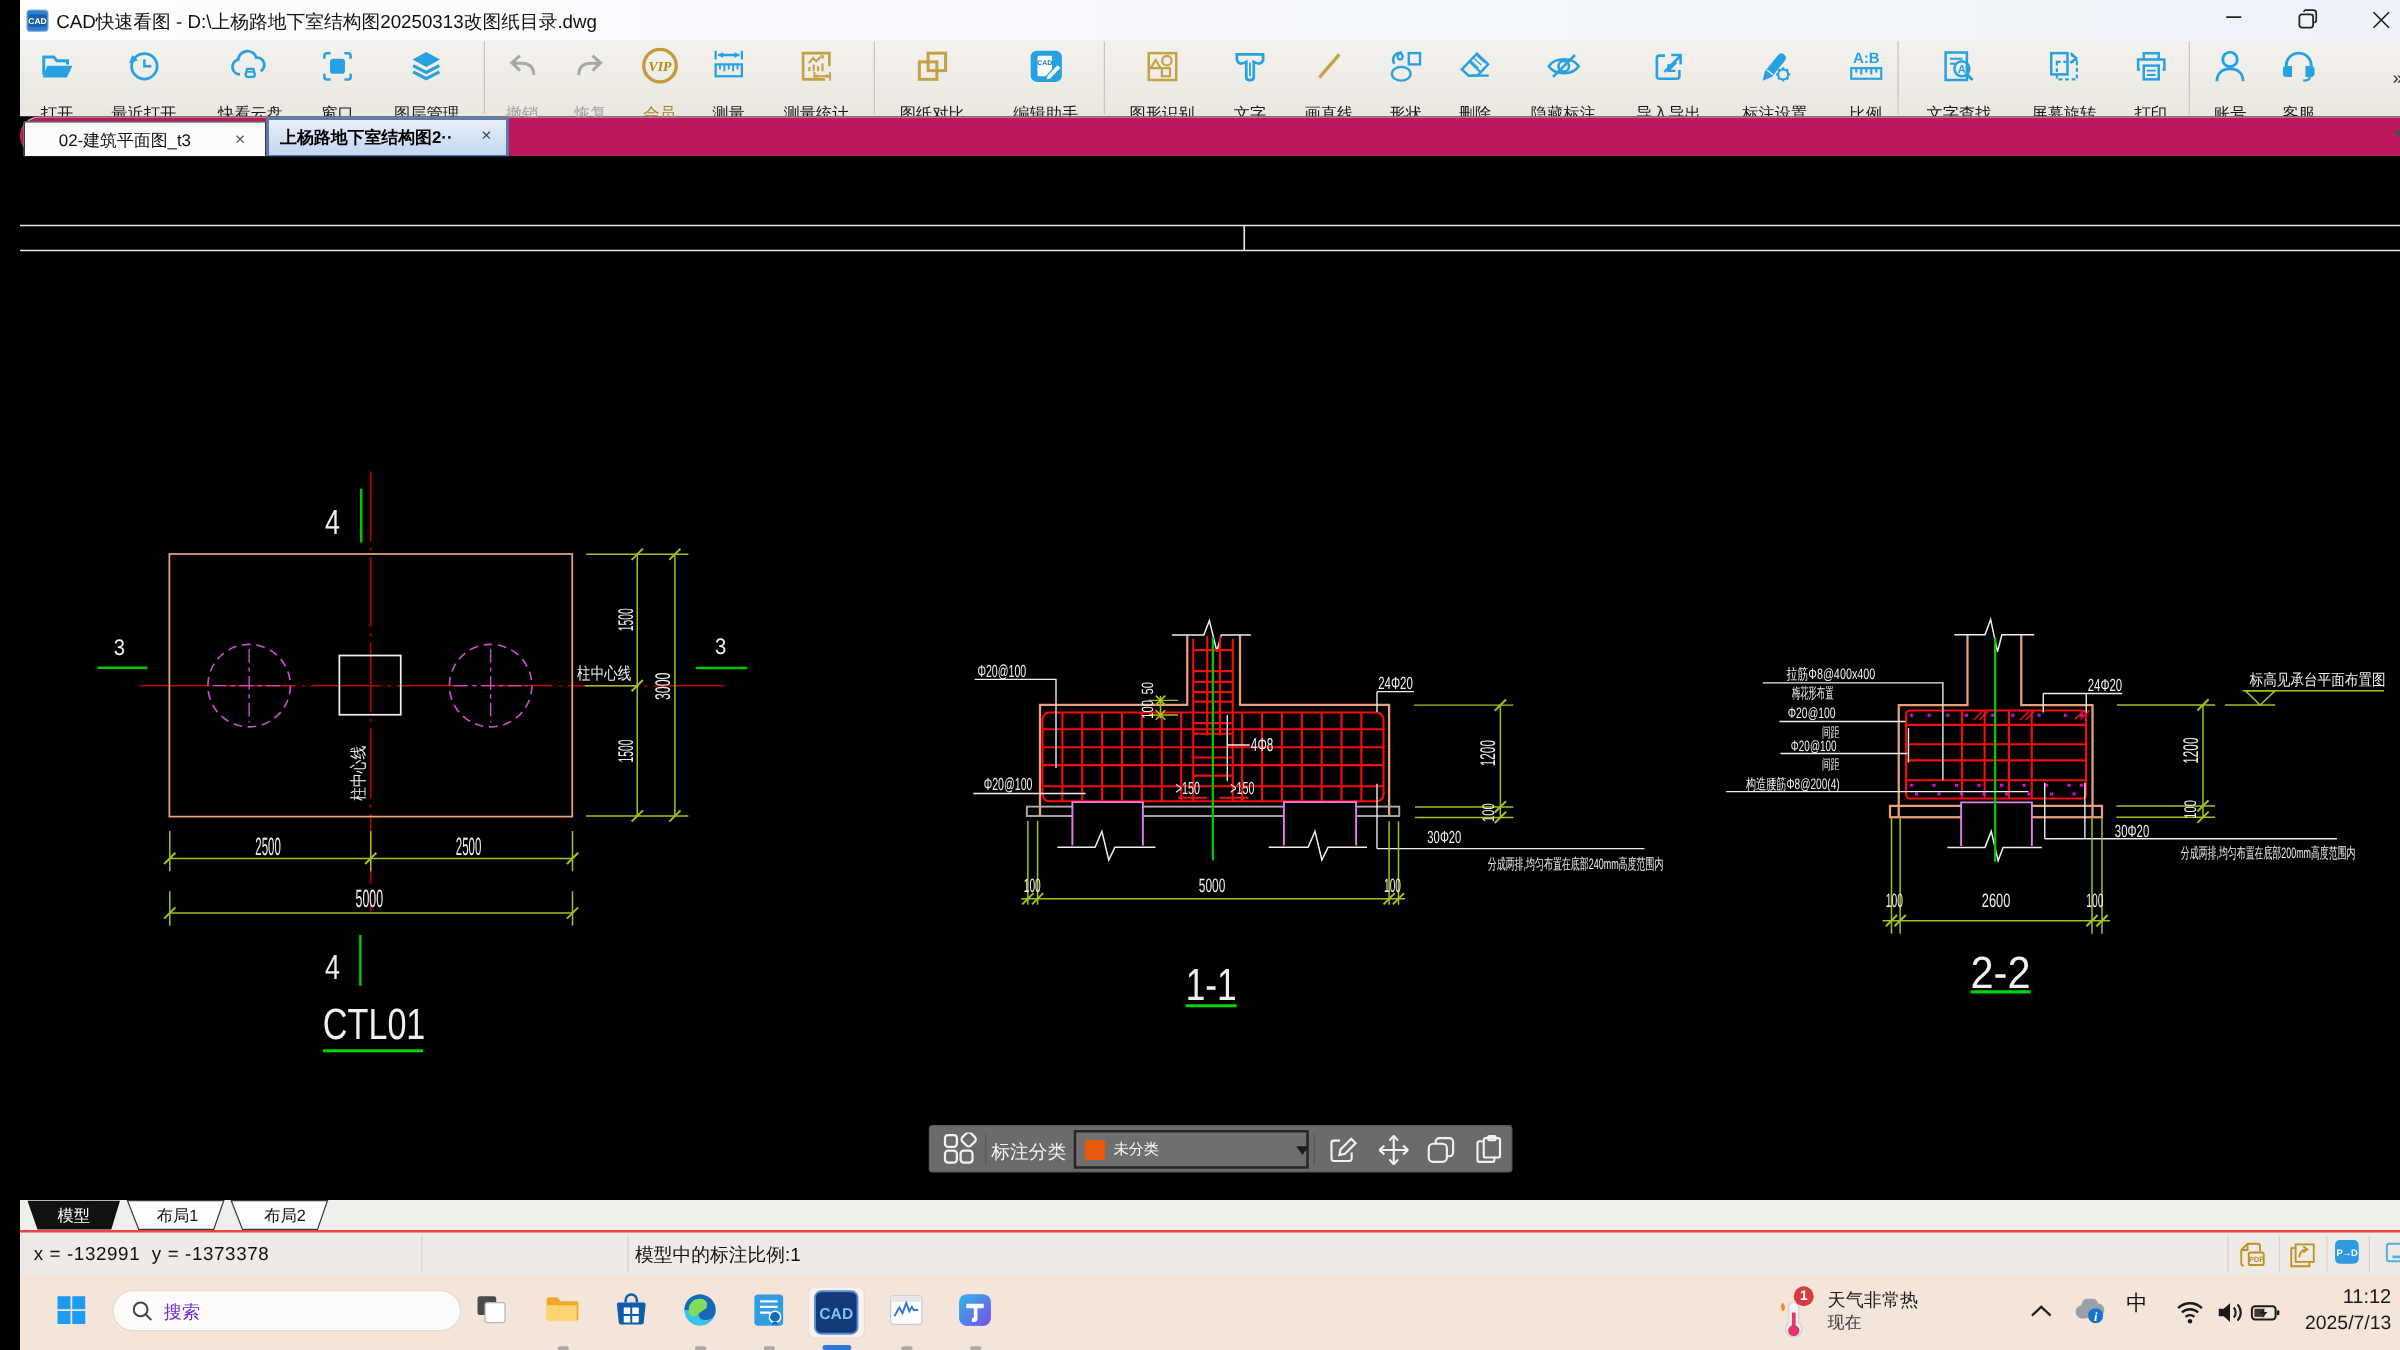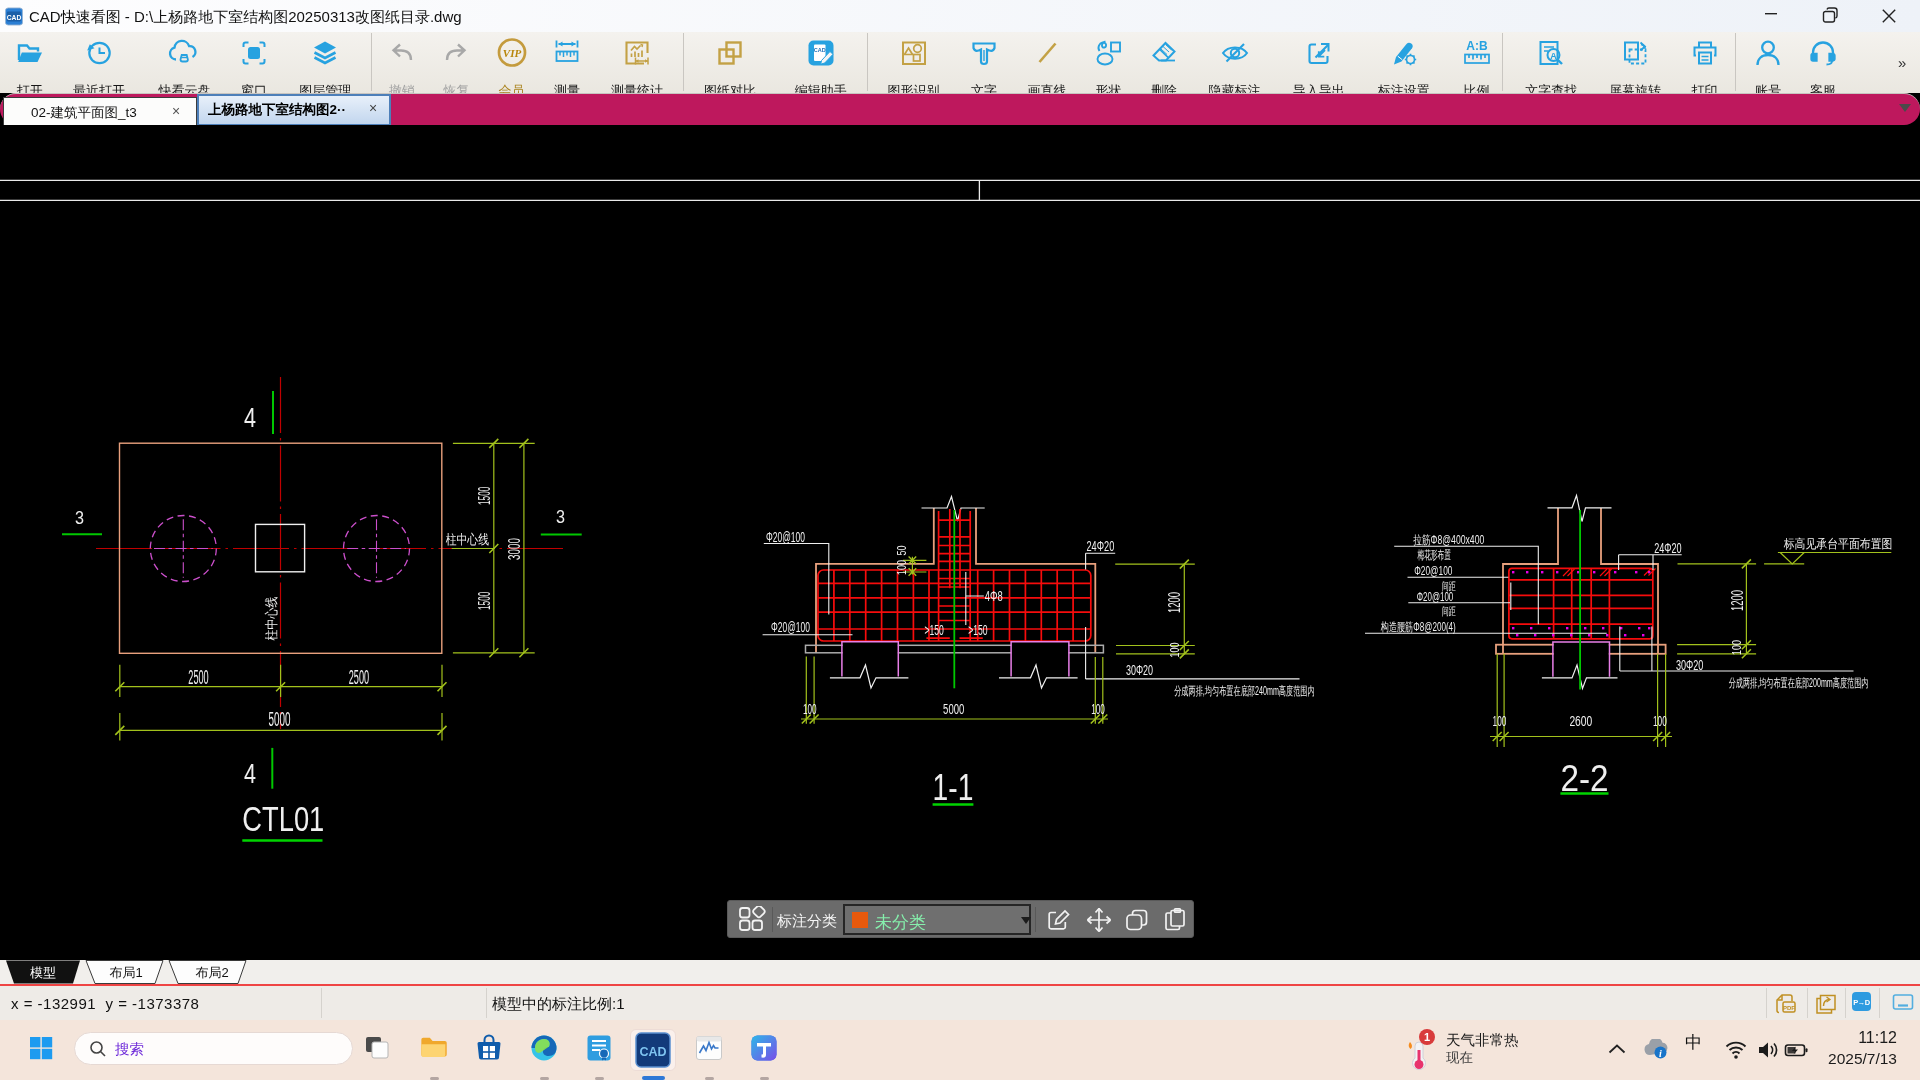--- a/index.html
+++ b/index.html
@@ -1,17 +1,17 @@
 <!DOCTYPE html>
 <html><head>
 <meta charset="utf-8">
 <style>
 * { margin:0; padding:0; box-sizing:border-box; }
 html,body { width:1920px; height:1080px; overflow:hidden; background:#000; font-family:"Liberation Sans",sans-serif; }
-#app { position:absolute; left:0; top:0; width:1588px; height:1080px;padding-left:26px; }
+#app { position:absolute; left:16px; top:0; width:1588px; height:1080px;padding-left:26px; }
 
 #titlebar { position:absolute; left:0; top:0; width:1920px; height:32px; background:linear-gradient(to right,#fdfdfe,#eef2f8); }
 #appicon { position:absolute; left:5px; top:7px; width:18px; height:19px; }
 #title { position:absolute; left:29px; top:8px; font-size:15px; color:#111; }
 .winbtn { position:absolute; top:0; width:16px; height:32px; }
 
 #toolbar { position:absolute; left:0; top:32px; width:1920px; height:61px; background:linear-gradient(#f4f2ee,#eae7e0); }
 .ti { position:absolute; top:6px; text-align:center; }
 .ti svg { display:block; margin:0 auto; }
 .tlb { font-size:13px; color:#171717; margin-top:14px; white-space:nowrap; }
@@ -562,21 +562,21 @@
         <rect x="3" y="2" width="9.5" height="9.5" rx="2.5"></rect>
         <rect x="3" y="14.5" width="9.5" height="9.5" rx="2.5"></rect>
         <rect x="15.5" y="14.5" width="9.5" height="9.5" rx="2.5"></rect>
         <rect x="17.2" y="0.8" width="9.5" height="9.5" rx="2.5" transform="rotate(45 22 5.5)"></rect>
       </g>
     </svg>
     <div class="abs" style="left:43.5px;top:6px;width:1px;height:25px;background:#595959"></div>
     <div class="abs" style="left:49px;top:11px;font-size:15px;color:#f5f5f5">标注分类</div>
     <div class="abs" style="left:115px;top:3px;width:188px;height:31px;background:#6f6f6f;border:2px solid #262626">
       <div class="abs" style="left:7px;top:5.5px;width:16px;height:16px;background:#e8590c"></div>
-      <div class="abs" style="left:30px;top:5px;font-size:17px;color:#86efac">未分类</div>
+      <div class="abs" style="left:30px;top:5px;font-size:12px;color:#ffffff">未分类</div>
       <div class="abs" style="left:176px;top:11px;width:0;height:0;border-left:5.5px solid transparent;border-right:5.5px solid transparent;border-top:7px solid #1c1c1c"></div>
     </div>
     <div class="abs" style="left:307px;top:6px;width:1px;height:25px;background:#595959"></div>
     <svg width="26" height="26" viewBox="0 0 26 26" class="abs" style="left:318px;top:6px">
       <g fill="none" stroke="#f2f2f2" stroke-width="1.7">
         <path d="M10 5.5 H5 a1.8 1.8 0 0 0 -1.8 1.8 V20 a1.8 1.8 0 0 0 1.8 1.8 H17.5 a1.8 1.8 0 0 0 1.8-1.8 V15"></path>
         <path d="M9.5 17 l1-4.5 L19 4 l3.5 3.5 -8.5 8.5 Z"></path>
       </g>
     </svg>
     <svg width="28" height="28" viewBox="0 0 28 28" class="abs" style="left:357px;top:5px">

